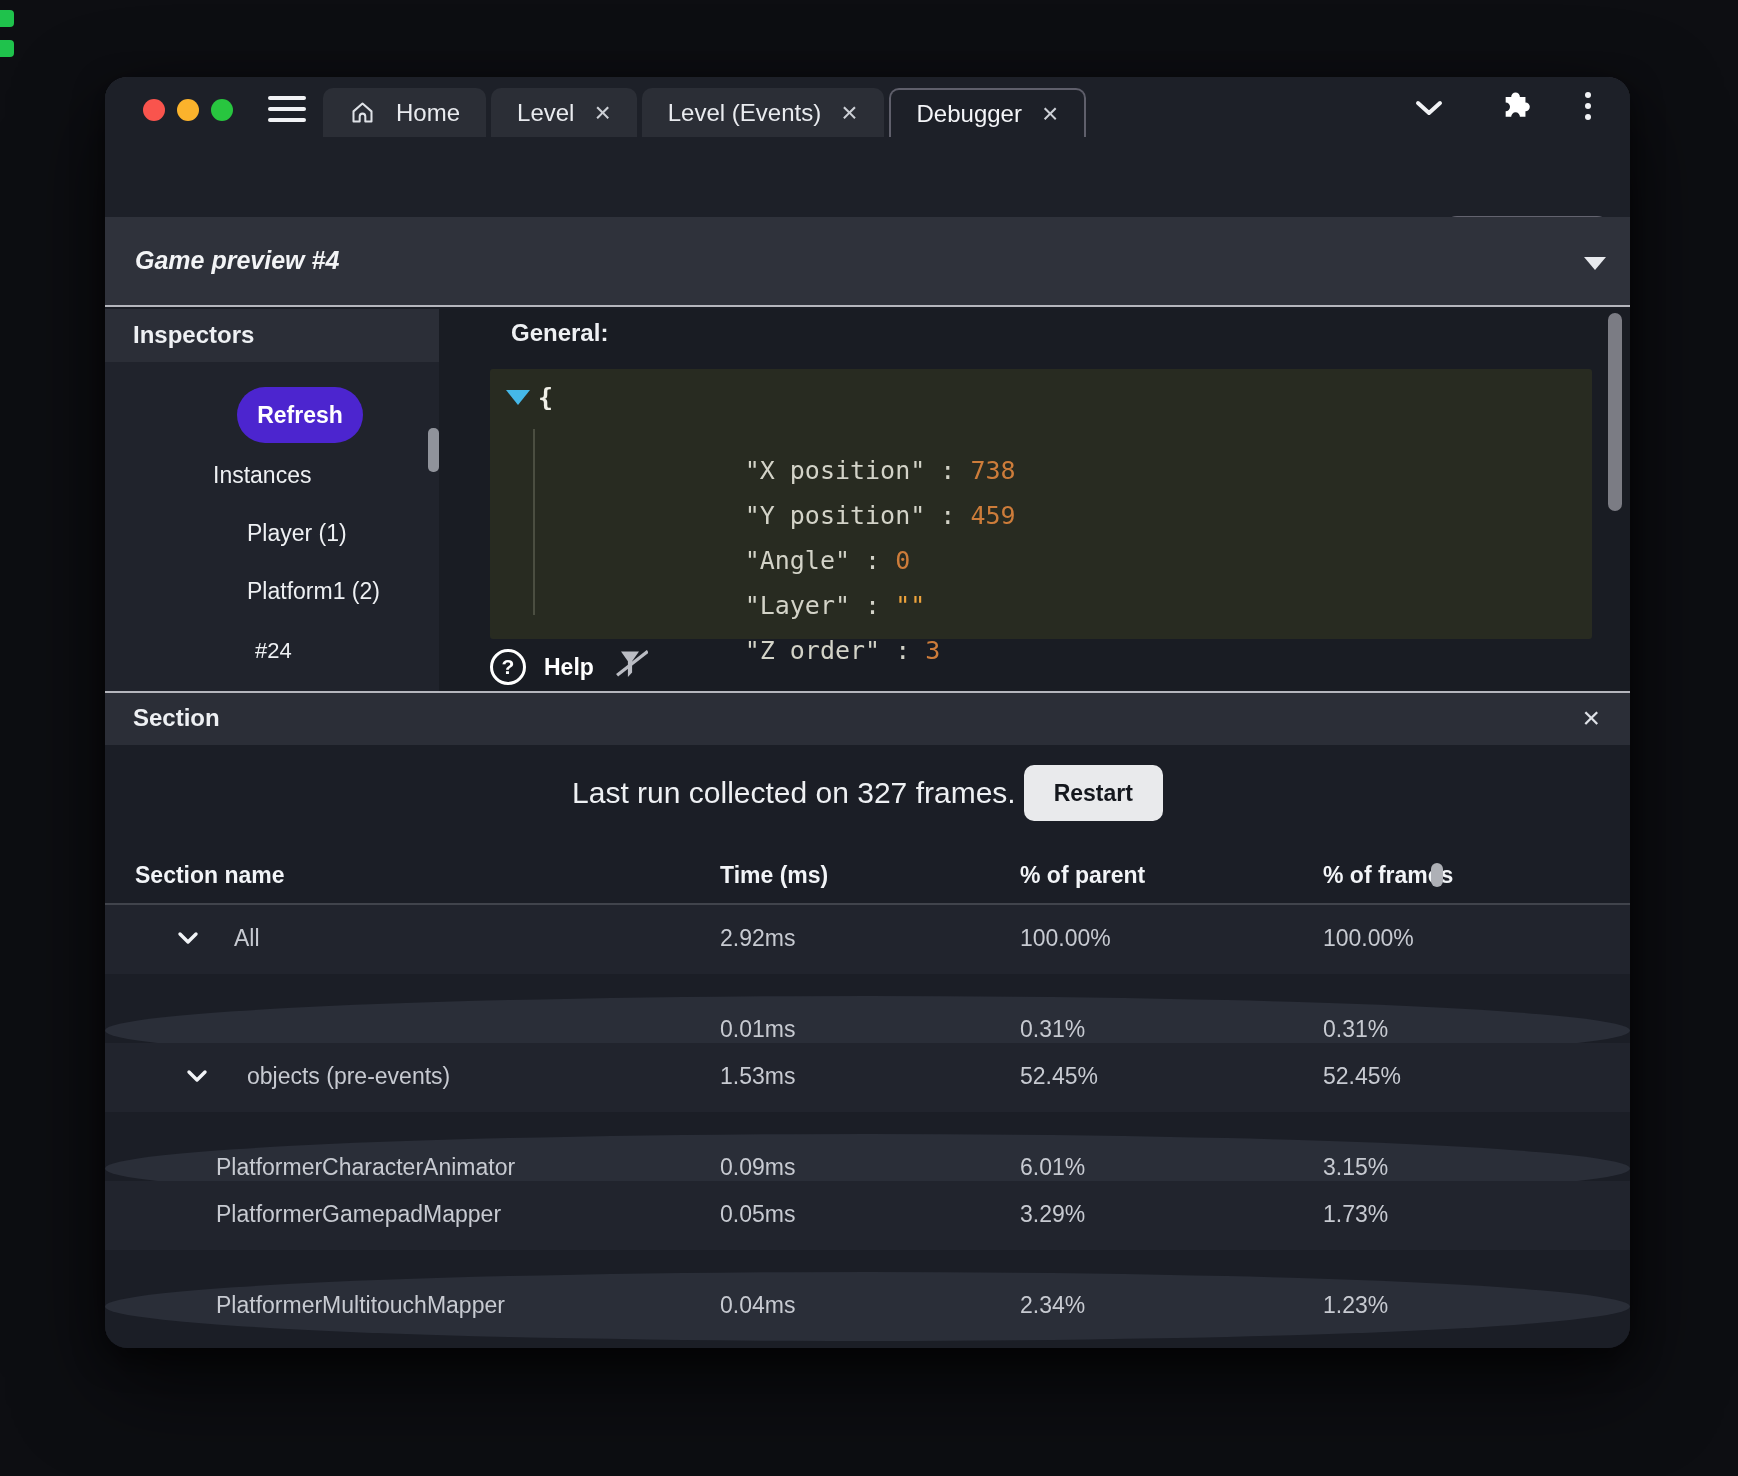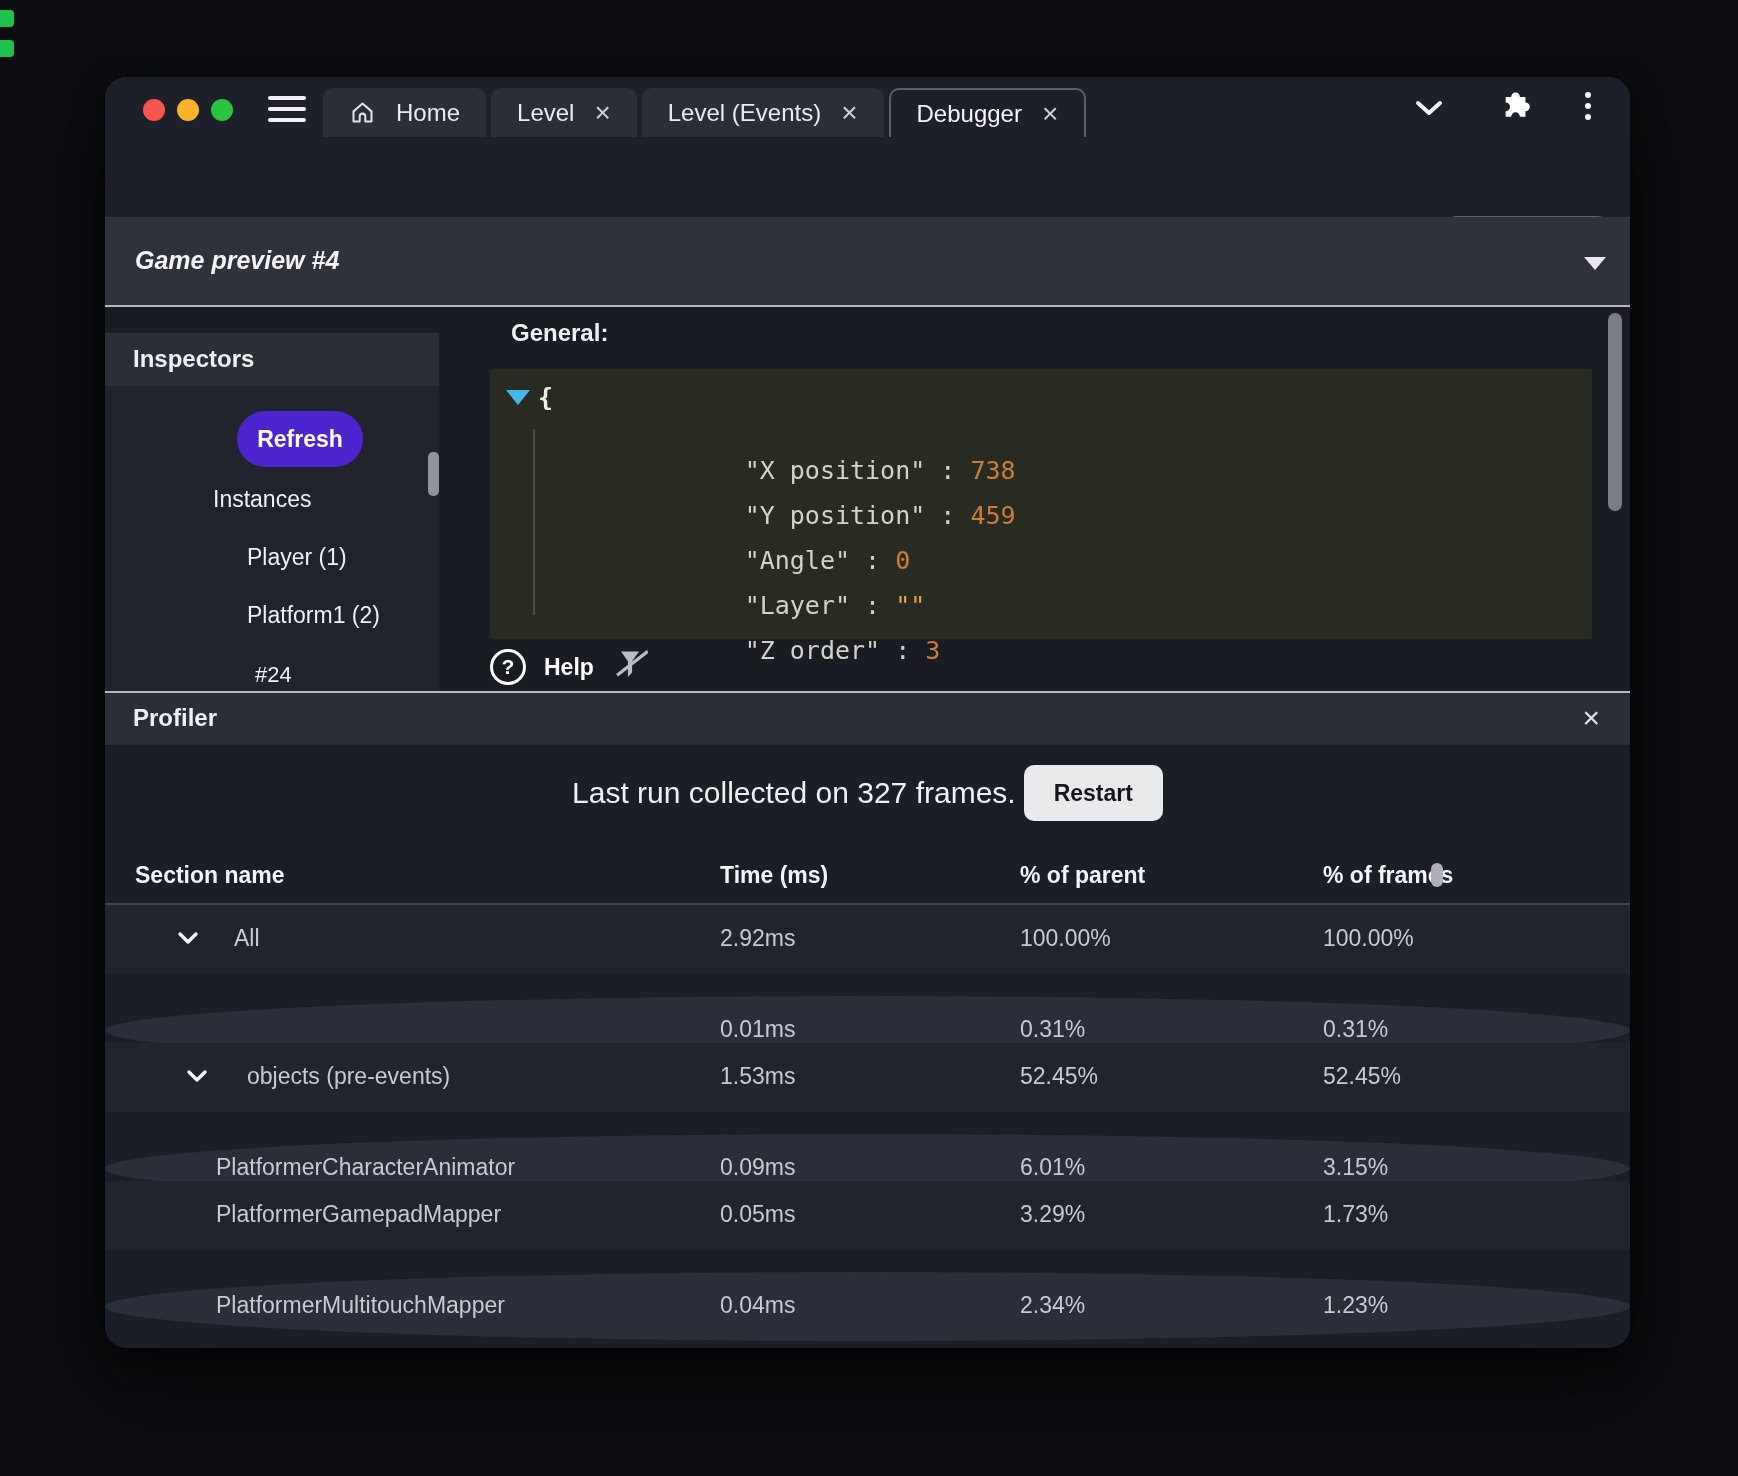--- a/index.html
+++ b/index.html
@@ -56,21 +56,21 @@
   
   .preview-bar { position:absolute; left:0; top:140px; width:100%; height:90px; background:#2f323b;
                  border-bottom:2px solid #b5b6bd; }
   .preview-title { position:absolute; left:30px; top:29px; font-size:25px; font-weight:600; color:#f3f4f6;font-style:italic; }
   .caret-down { position:absolute; right:24px; top:40px; width:0; height:0;
                 border-left:11px solid transparent; border-right:11px solid transparent;
                 border-top:13px solid #e8eaee; cursor:pointer; }
 
   
   .inspect-wrap { position:absolute; left:0; top:232px; width:100%; height:382px; background:#191c23; }
-  .left-panel { position:absolute; left:0; top:0; width:334px; height:100%;margin-top:24px; }
+  .left-panel { position:absolute; left:0; top:0; width:334px; height:100%; }
   .left-head { position:absolute; left:0; top:0; width:100%; height:53px; background:#2b2e37; }
   .left-head span { position:absolute; left:28px; top:12px; font-size:24px; font-weight:600; color:#eef0f3; }
   .left-body { position:absolute; left:0; top:53px; width:100%; bottom:0; background:#20232c; }
   .refresh-btn { position:absolute; left:132px; top:25px; width:126px; height:56px;
                  background:#4c25cf; border:none; border-radius:28px; color:#ffffff;
                  font-size:23px; font-weight:bold; font-family:inherit; cursor:pointer; }
   .tree-item { position:absolute; color:#eef0f3; font-size:23px; cursor:pointer; white-space:nowrap; }
   .lp-thumb { position:absolute; right:0; top:66px; width:11px; height:44px; background:#90939b;
               border-radius:5px; cursor:pointer; }
 
@@ -265,21 +265,21 @@
           </svg>
         </span>
       </div>
 
       <div class="gen-thumb"></div>
     </div>
 
     <div class="bright-divider"></div>
 
     <div class="profiler-bar">
-      <span class="ptitle">Profiler</span>
+      <span class="ptitle">Section</span>
       <span class="profiler-close">×</span>
     </div>
 
     <div class="profiler-body">
       <div class="status-row">
         <span class="status-text">Last run collected on 327 frames.</span>
         <button class="restart-btn">Restart</button>
       </div>
 
       <div class="thead">

